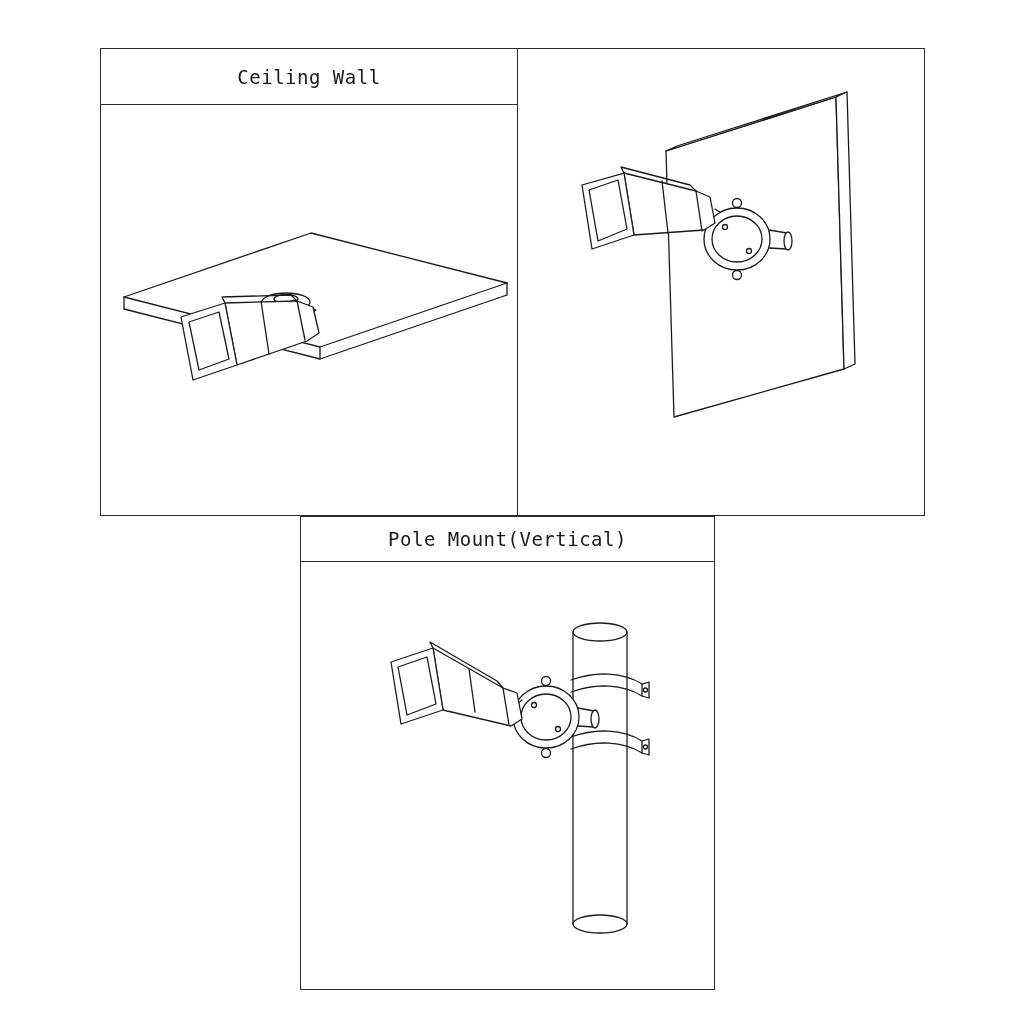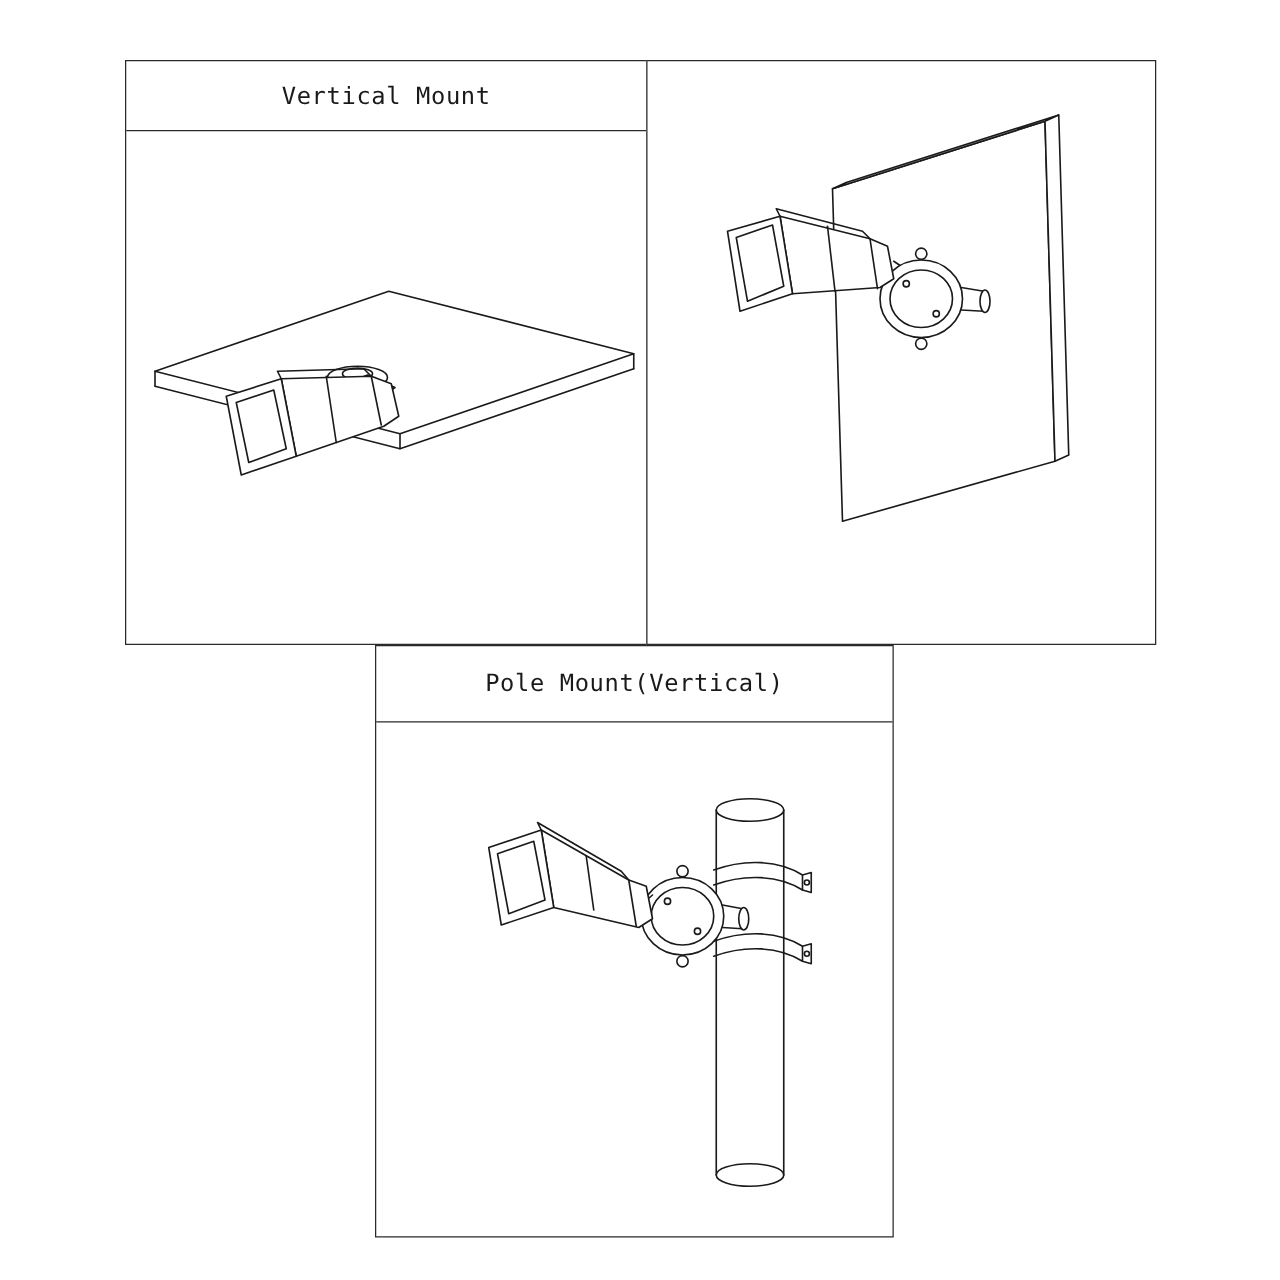--- a/index.html
+++ b/index.html
@@ -26,21 +26,21 @@
   .panel-pole    { left: 300px; top: 516px; width: 415px; height: 474px; }
 
   .panel-header {
     height: 56px;
     border-bottom: 1px solid #2a2a2a;
     display: flex;
     align-items: center;
     justify-content: center;
     box-sizing: border-box;
   }
-  .panel-pole .panel-header { height: 61px; text-align: right; }
+  .panel-pole .panel-header { height: 45px; text-align: right; }
 
   .panel-title {
     font-size: 19px;
     color: #1a1a1a;
     letter-spacing: 0.5px;
     white-space: nowrap;
   }
 
   .panel-body {
     position: relative;
@@ -55,21 +55,21 @@
     height: 100%;
   }
 </style>
 </head>
 <body>
 
 <div class="canvas">
 
   <section class="panel panel-ceiling">
     <header class="panel-header">
-      <span class="panel-title">Vertical Mount</span>
+      <span class="panel-title">Ceiling Wall</span>
     </header>
     <div class="panel-body">
       <svg viewBox="0 0 416 410" preserveAspectRatio="none">
         <g stroke="#1a1a1a" stroke-width="1.3" fill="none" stroke-linejoin="round" stroke-linecap="round">
 
           <g>
             <polygon points="23,192 210,128 406,178 219,242" fill="#ffffff"></polygon>
             <line x1="23" y1="192" x2="23" y2="204"></line>
             <line x1="219" y1="242" x2="219" y2="254"></line>
             <line x1="406" y1="178" x2="406" y2="190"></line>

